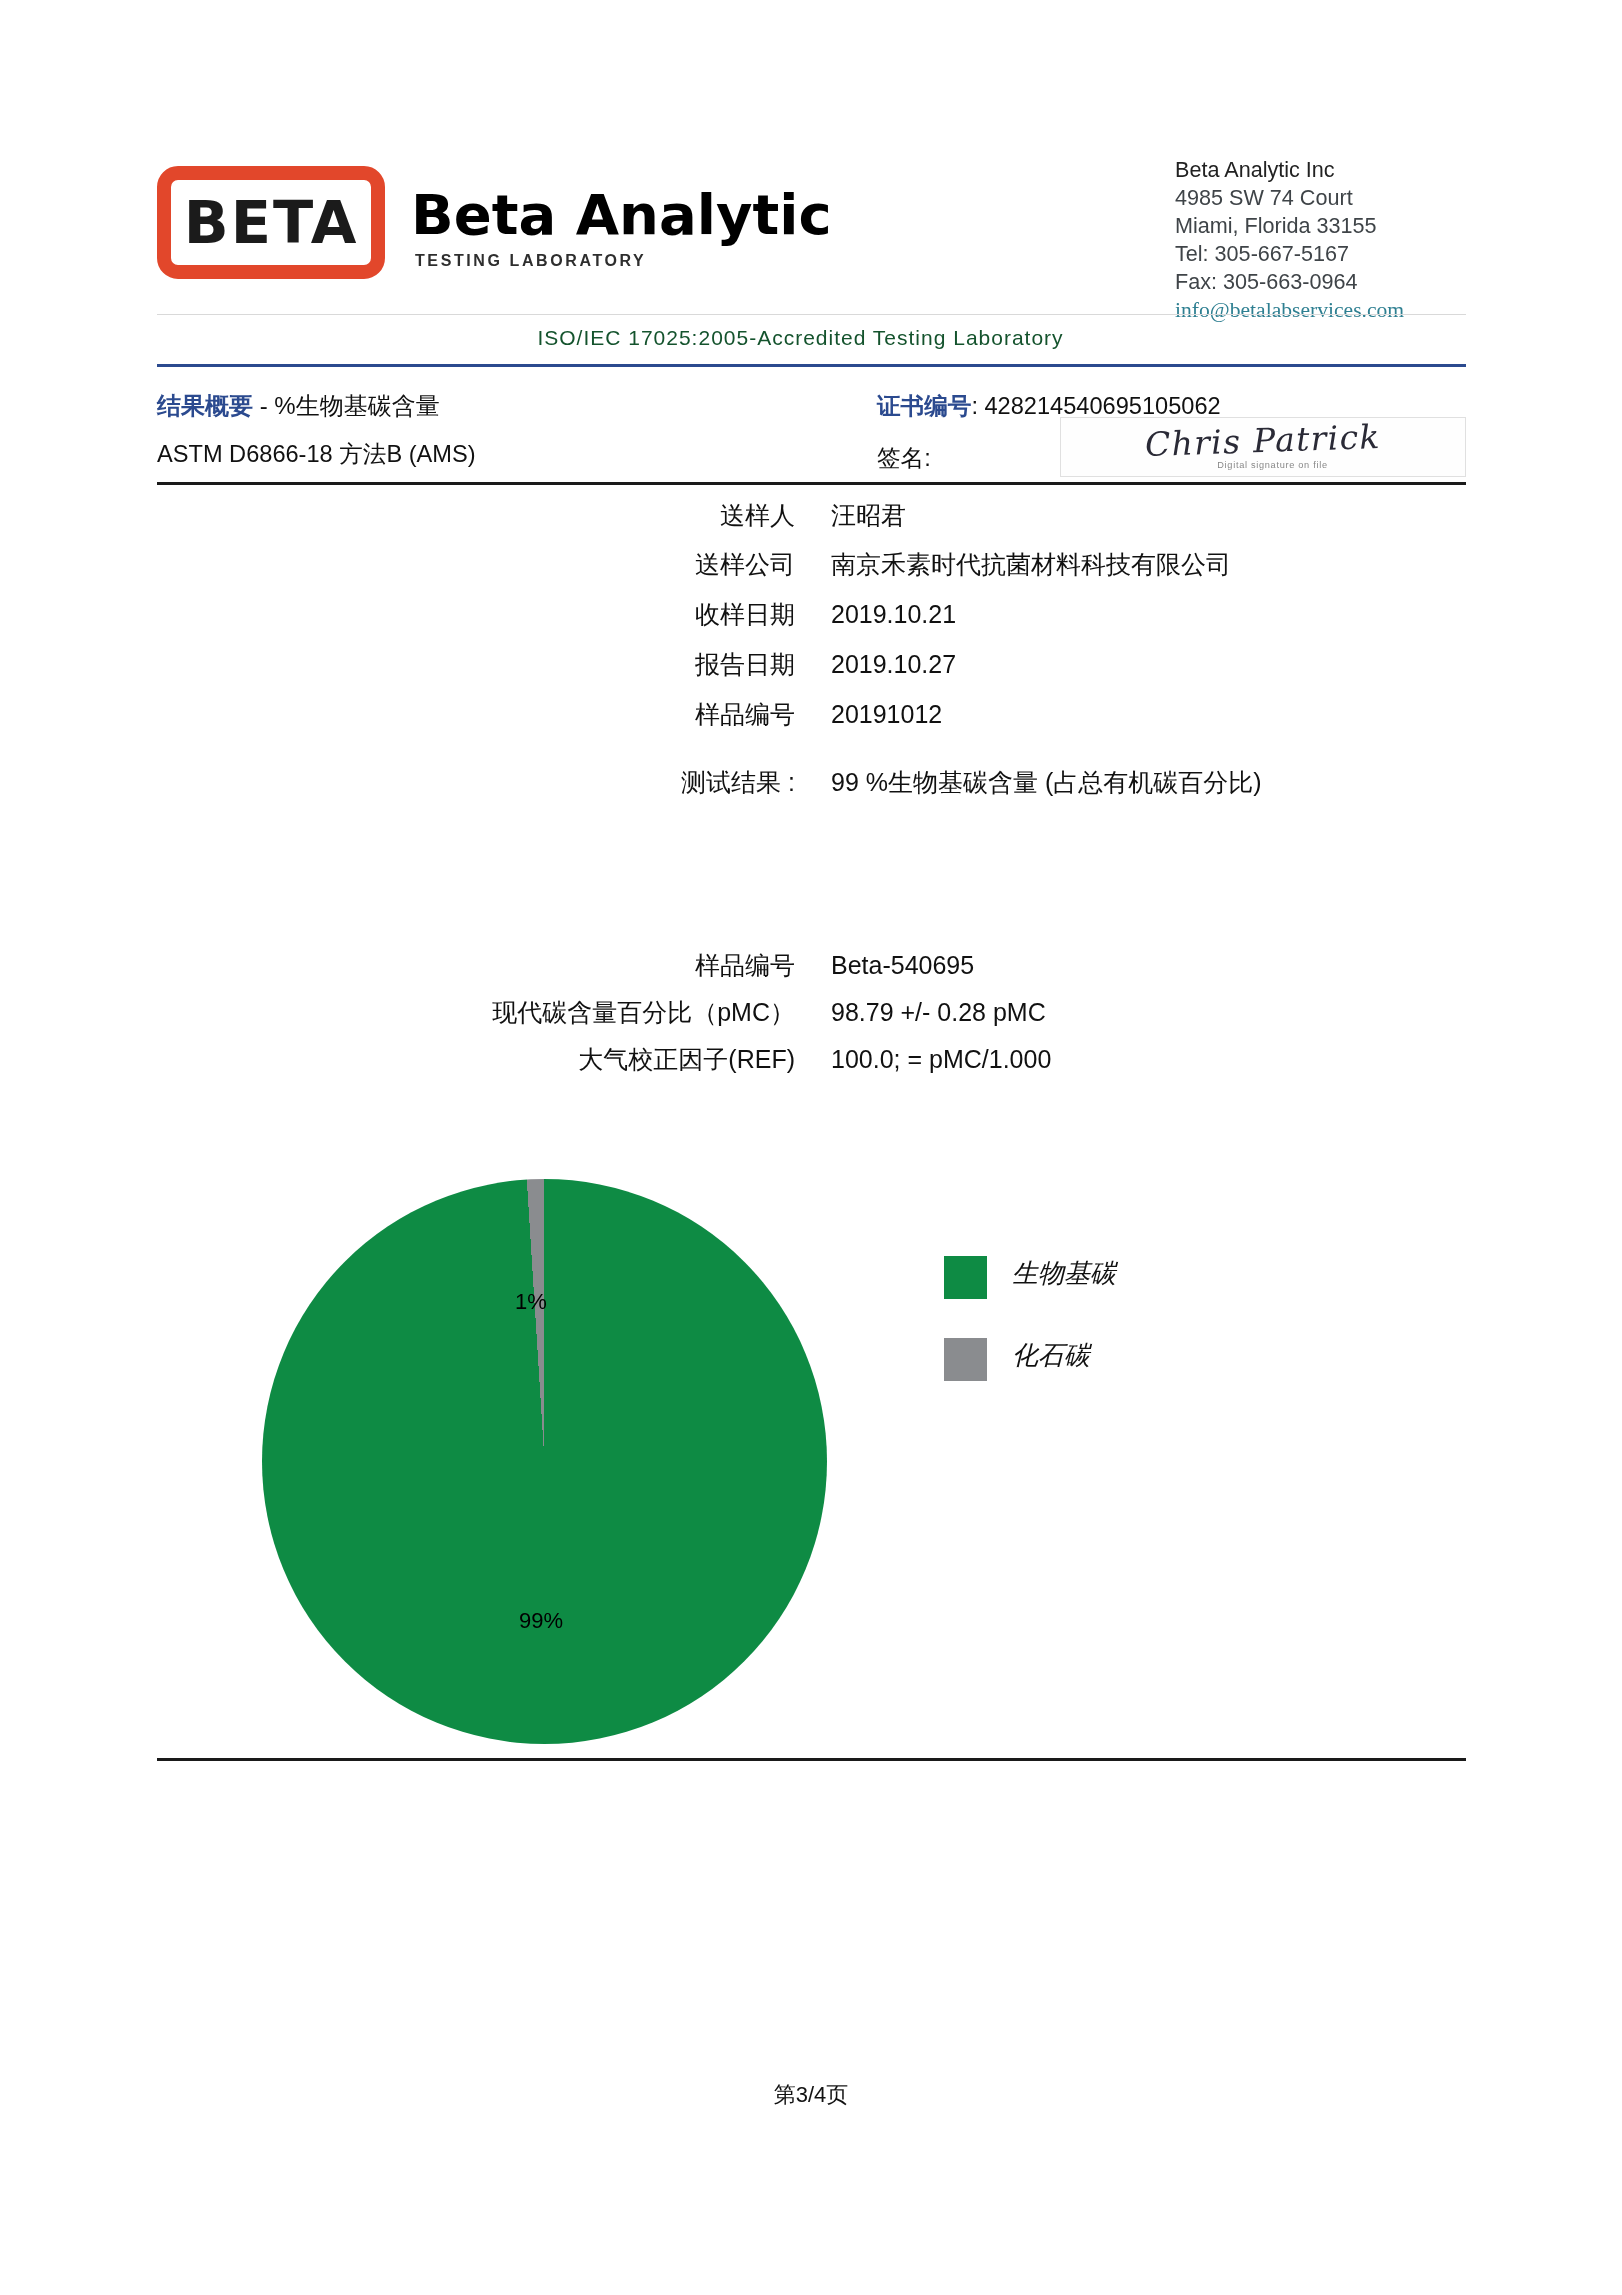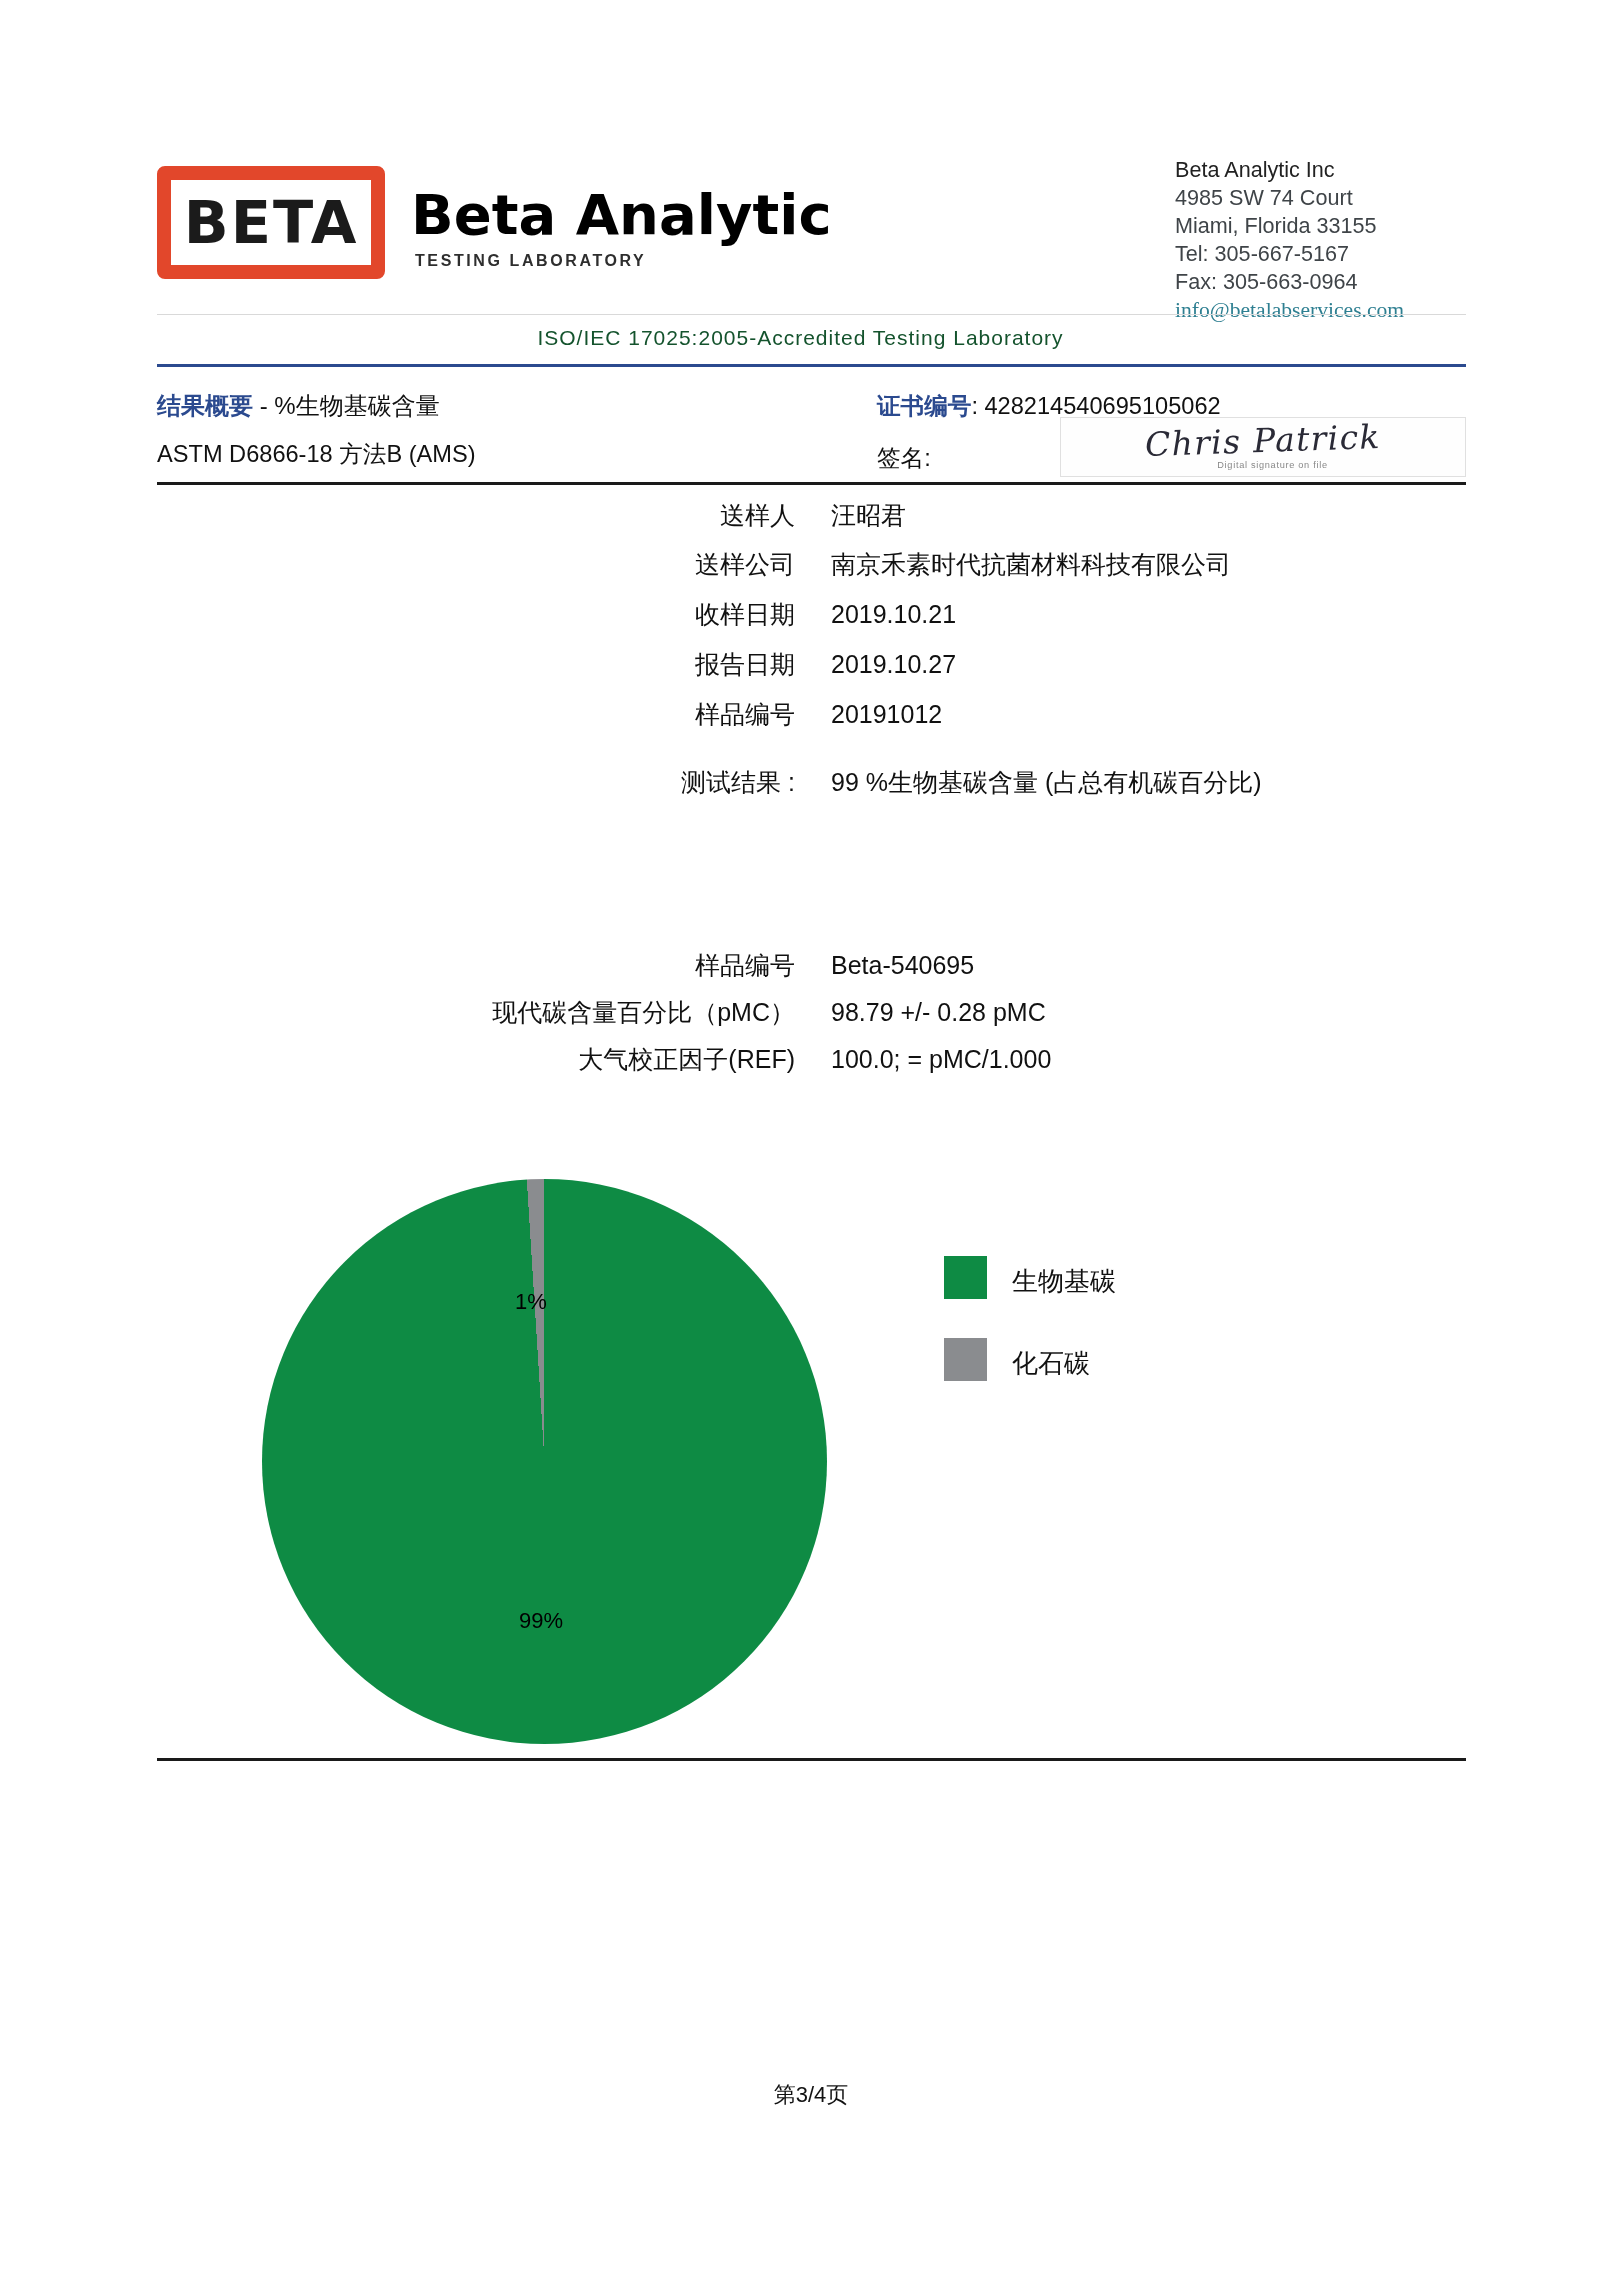--- a/index.html
+++ b/index.html
@@ -5,21 +5,21 @@
   * { margin:0; padding:0; box-sizing:border-box; }
   html,body { background:#ffffff; }
   .page {
     position:relative; width:1622px; height:2295px; background:#ffffff;
     color:#111; font-family:"Liberation Sans", sans-serif; overflow:hidden;
   }
 
   
   .logo-box {
     position:absolute; left:157px; top:166px; width:228px; height:113px;
-    border:14.4px solid #E2472B; border-radius:8px; background:#fff;
+    border:14.4px solid #E2472B; border-radius:21px; background:#fff;
     display:flex; align-items:center; justify-content:center;
   }
   .logo-text {
     font-family:"DejaVu Sans", sans-serif; font-weight:bold; font-size:59px;
     letter-spacing:2px; color:#1b1b1b;
   }
   .brand-name {
     position:absolute; left:411px; top:182px; font-size:56px; font-weight:bold;
     letter-spacing:0px; color:#000; font-family:"DejaVu Sans", sans-serif;
   }
@@ -65,21 +65,21 @@
   .pie-wrap { position:absolute; left:262px; top:1179px; width:565px; height:565px; }
   .pie {
     position:absolute; left:0; top:0; width:565px; height:565px; border-radius:50%;
     background:#0E8B44;
   }
   .pie-label { position:absolute; font-size:22px; color:#000; }
   .pie-label-small { left:253px; top:110px; }
   .pie-label-big  { left:257px; top:429px; }
 
   .legend { position:absolute; left:944px; top:1256px; }
-  .legend-item { display:flex; align-items:flex-end; margin-bottom:39px; }
+  .legend-item { display:flex; align-items:flex-start; margin-bottom:39px;font-style:italic; }
   .legend-swatch { width:43px; height:43px; margin-right:25px; background:#ccc; }
   .legend-label { font-size:26px; color:#111; }
 
   .rule-black-bottom { position:absolute; left:157px; top:1758px; width:1309px; height:2.6px; background:#1a1a1a; }
 
   
   .disclaimer {
     position:absolute; left:157px; top:1777px; width:1314px;
     font-size:26px; line-height:56px; color:#111; text-align:justify;
   }

